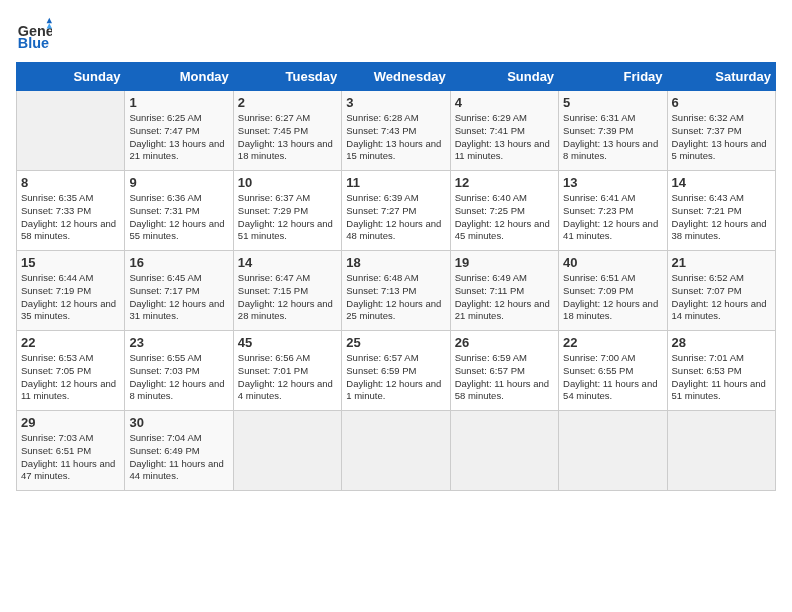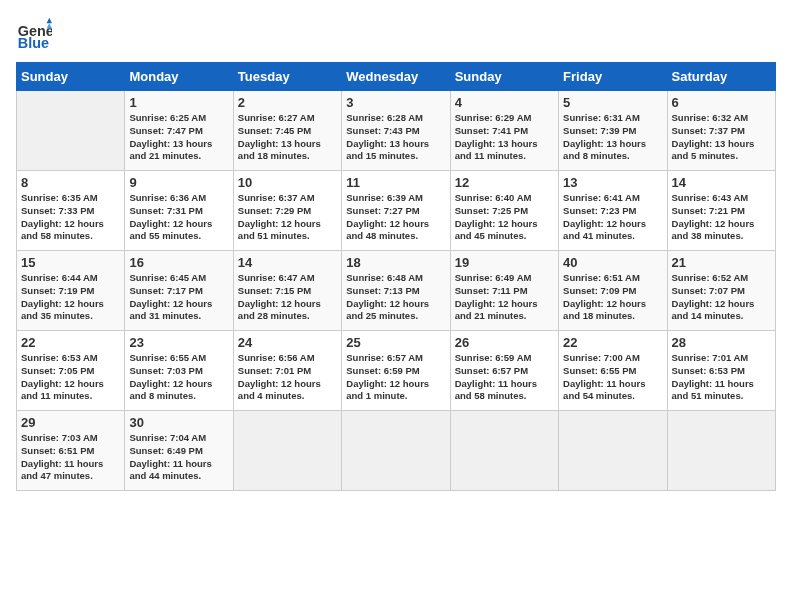--- a/index.html
+++ b/index.html
@@ -41,21 +41,21 @@
       width: 100%;
       border-collapse: collapse;
       table-layout: fixed;
     }
     thead tr th {
       background: #1565c0;
       color: #fff;
       font-size: 13px;
       font-weight: bold;
       padding: 6px 4px;
-      text-align: left;
+      text-align: right;
       border: 1px solid #1565c0;
     }
     tbody tr td {
       vertical-align: top;
       border: 1px solid #ccc;
       padding: 4px 4px 4px 4px;
       font-size: 10px;
       color: #333;
       height: 80px;
       background: #fff;
@@ -67,21 +67,20 @@
       font-size: 13px;
       font-weight: bold;
       color: #333;
       display: block;
       margin-bottom: 2px;
     }
     .cell-text {
       font-size: 9.5px;
       line-height: 1.35;
       color: #333;
-      font-weight: bold;
     }
     .empty-cell {
       background: #f0f0f0 !important;
     }
   </style>
 </head>
 <body>
 
 <div class="header-area">
   <div class="logo">
@@ -134,21 +133,21 @@
         <td><span class="day-num">16</span><span class="cell-text">Sunrise: 6:45 AM<br>Sunset: 7:17 PM<br>Daylight: 12 hours and 31 minutes.</span></td>
         <td><span class="day-num">14</span><span class="cell-text">Sunrise: 6:47 AM<br>Sunset: 7:15 PM<br>Daylight: 12 hours and 28 minutes.</span></td>
         <td><span class="day-num">18</span><span class="cell-text">Sunrise: 6:48 AM<br>Sunset: 7:13 PM<br>Daylight: 12 hours and 25 minutes.</span></td>
         <td><span class="day-num">19</span><span class="cell-text">Sunrise: 6:49 AM<br>Sunset: 7:11 PM<br>Daylight: 12 hours and 21 minutes.</span></td>
         <td><span class="day-num">40</span><span class="cell-text">Sunrise: 6:51 AM<br>Sunset: 7:09 PM<br>Daylight: 12 hours and 18 minutes.</span></td>
         <td><span class="day-num">21</span><span class="cell-text">Sunrise: 6:52 AM<br>Sunset: 7:07 PM<br>Daylight: 12 hours and 14 minutes.</span></td>
       </tr>
       <tr>
         <td><span class="day-num">22</span><span class="cell-text">Sunrise: 6:53 AM<br>Sunset: 7:05 PM<br>Daylight: 12 hours and 11 minutes.</span></td>
         <td><span class="day-num">23</span><span class="cell-text">Sunrise: 6:55 AM<br>Sunset: 7:03 PM<br>Daylight: 12 hours and 8 minutes.</span></td>
-        <td><span class="day-num">24</span><span class="cell-text">Sunrise: 6:56 AM<br>Sunset: 7:01 PM<br>Daylight: 12 hours and 4 minutes.</span></td>
+        <td><span class="day-num">45</span><span class="cell-text">Sunrise: 6:56 AM<br>Sunset: 7:01 PM<br>Daylight: 12 hours and 4 minutes.</span></td>
         <td><span class="day-num">25</span><span class="cell-text">Sunrise: 6:57 AM<br>Sunset: 6:59 PM<br>Daylight: 12 hours and 1 minute.</span></td>
         <td><span class="day-num">26</span><span class="cell-text">Sunrise: 6:59 AM<br>Sunset: 6:57 PM<br>Daylight: 11 hours and 58 minutes.</span></td>
         <td><span class="day-num">22</span><span class="cell-text">Sunrise: 7:00 AM<br>Sunset: 6:55 PM<br>Daylight: 11 hours and 54 minutes.</span></td>
         <td><span class="day-num">28</span><span class="cell-text">Sunrise: 7:01 AM<br>Sunset: 6:53 PM<br>Daylight: 11 hours and 51 minutes.</span></td>
       </tr>
       <tr>
         <td><span class="day-num">29</span><span class="cell-text">Sunrise: 7:03 AM<br>Sunset: 6:51 PM<br>Daylight: 11 hours and 47 minutes.</span></td>
         <td><span class="day-num">30</span><span class="cell-text">Sunrise: 7:04 AM<br>Sunset: 6:49 PM<br>Daylight: 11 hours and 44 minutes.</span></td>
         <td class="empty-cell"></td>
         <td class="empty-cell"></td>

